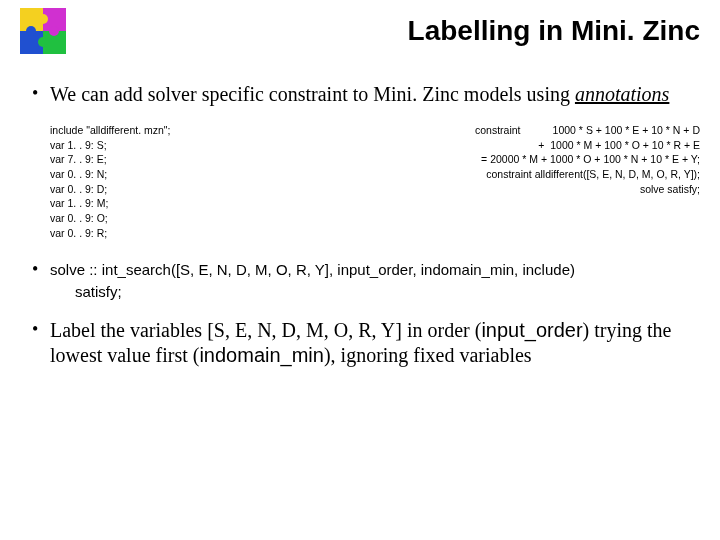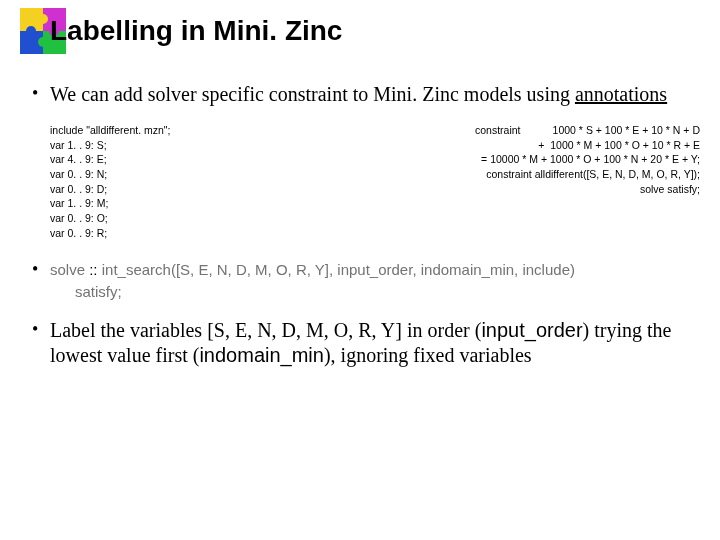--- a/index.html
+++ b/index.html
@@ -18,41 +18,41 @@
     gap: 30px;
     margin-bottom: 28px;
   }
   .logo {
     width: 46px;
     height: 46px;
     flex-shrink: 0;
   }
   .title {
     flex: 1;
-    text-align: left;
+    text-align: right;
     font-size: 28px;
     font-weight: bold;
     margin-left: -46px;
   }
   .bullets { list-style: none; padding-left: 30px; }
   .bullets > li {
     position: relative;
     font-family: "Times New Roman", Times, serif;
     font-size: 20px;
     line-height: 1.25;
     margin-bottom: 16px;
   }
   .bullets > li::before {
     content: "•";
     position: absolute;
     left: -18px;
     top: 0;
     font-size: 18px;
   }
-  .underline { text-decoration: underline; }
+  .underline { text-decoration: underline; font-style: italic; }
   .code-cols {
     display: flex;
     gap: 40px;
     padding-left: 30px;
     margin-bottom: 18px;
   }
   .code-col-left {
     font-family: Arial, Helvetica, sans-serif;
     font-size: 10.5px;
     line-height: 1.4;
@@ -75,21 +75,21 @@
     font-family: "Times New Roman", serif;
     font-size: 18px;
     width: 18px;
   }
   .solve-text {
     font-family: Arial, Helvetica, sans-serif;
     font-size: 15px;
     line-height: 1.5;
     color: #000;
   }
-  .kw { color: #737373; }
+  .kw { color: #000000; }
   .inline-code {
     font-family: Arial, Helvetica, sans-serif;
     font-size: 20px;
   }
 </style>
 </head>
 <body>
 
 <div class="header">
   <div class="logo">
@@ -110,31 +110,31 @@
 <ul class="bullets">
   <li>
     <span>We can add solver specific constraint to Mini. Zinc models using </span><span class="underline">annotations</span>
   </li>
 </ul>
 
 <div class="code-cols">
   <div class="code-col-left">
     <div>include "alldifferent. mzn";</div>
     <div>var 1. . 9: S;</div>
-    <div>var 4. . 9: E;</div>
+    <div>var 7. . 9: E;</div>
     <div>var 0. . 9: N;</div>
     <div>var 0. . 9: D;</div>
     <div>var 1. . 9: M;</div>
     <div>var 0. . 9: O;</div>
     <div>var 0. . 9: R;</div>
   </div>
   <div class="code-col-right">
     <div class="r-right">constraint           1000 * S + 100 * E + 10 * N + D</div>
     <div class="r-right">                  +  1000 * M + 100 * O + 10 * R + E</div>
-    <div class="r-right">    = 10000 * M + 1000 * O + 100 * N + 20 * E + Y;</div>
+    <div class="r-right">    = 20000 * M + 1000 * O + 100 * N + 10 * E + Y;</div>
     <div class="r-right"></div>
     <div class="r-right">constraint alldifferent([S, E, N, D, M, O, R, Y]);</div>
     <div class="r-right"></div>
     <div class="r-right">solve satisfy;</div>
   </div>
 </div>
 
 <div class="solve-row">
   <div class="solve-bullet">•</div>
   <div class="solve-text">

